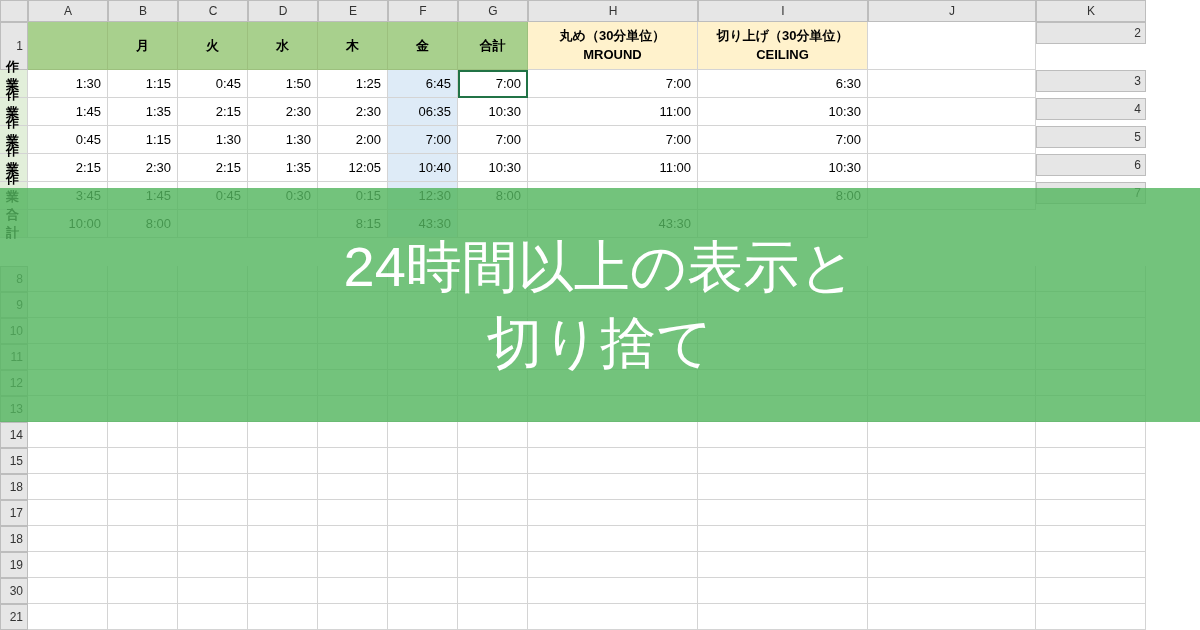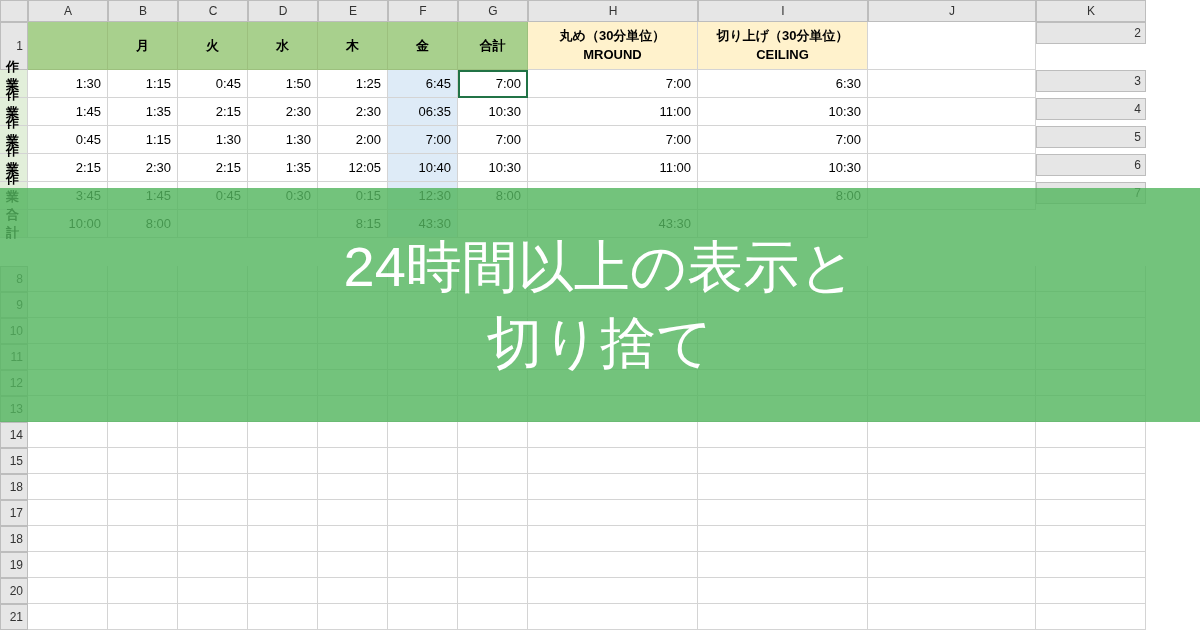--- a/index.html
+++ b/index.html
@@ -342,21 +342,21 @@
     <div class="cell" style="height: 26px;"></div>
     <div class="cell" style="height: 26px;"></div>
     <div class="cell" style="height: 26px;"></div>
     <div class="cell" style="height: 26px;"></div>
     <div class="cell" style="height: 26px;"></div>
     <div class="cell" style="height: 26px;"></div>
     <div class="cell" style="height: 26px;"></div>
     <div class="cell" style="height: 26px;"></div>
     <div class="cell" style="height: 26px;"></div>
     <div class="cell" style="height: 26px;"></div>
-    <div class="rowhdr" style="height: 26px;">20</div>
+    <div class="rowhdr" style="height: 26px;">30</div>
     <div class="cell" style="height: 26px;"></div>
     <div class="cell" style="height: 26px;"></div>
     <div class="cell" style="height: 26px;"></div>
     <div class="cell" style="height: 26px;"></div>
     <div class="cell" style="height: 26px;"></div>
     <div class="cell" style="height: 26px;"></div>
     <div class="cell" style="height: 26px;"></div>
     <div class="cell" style="height: 26px;"></div>
     <div class="cell" style="height: 26px;"></div>
     <div class="cell" style="height: 26px;"></div>

